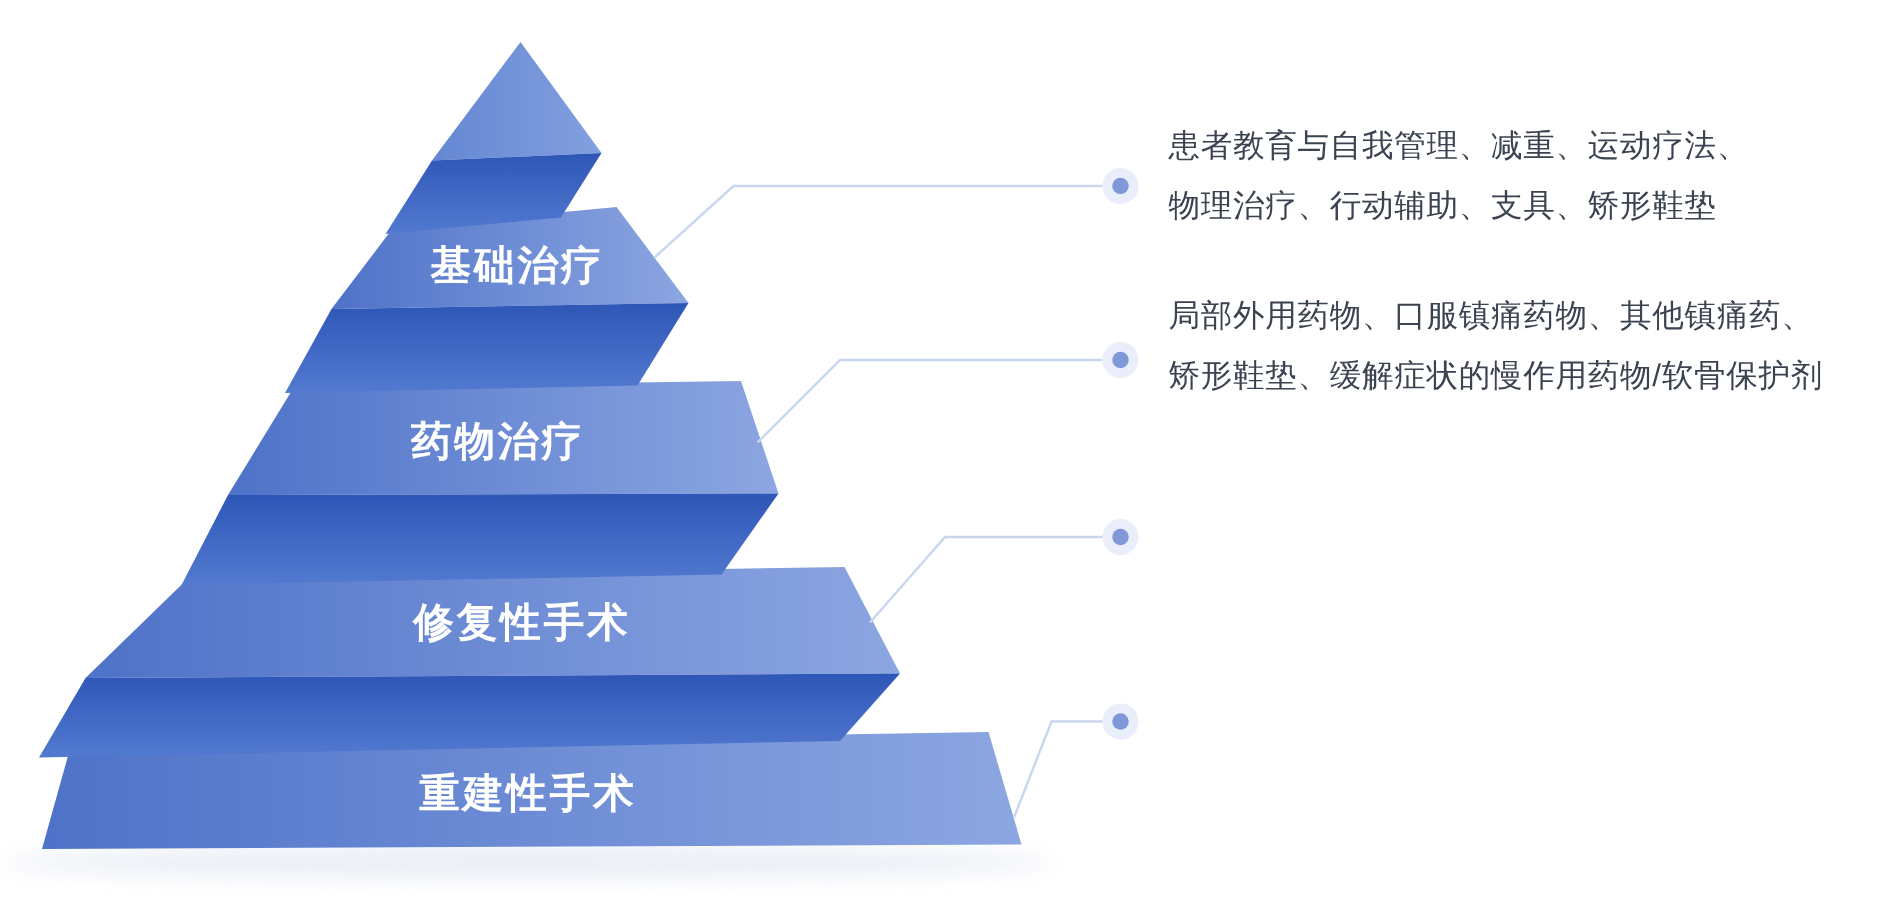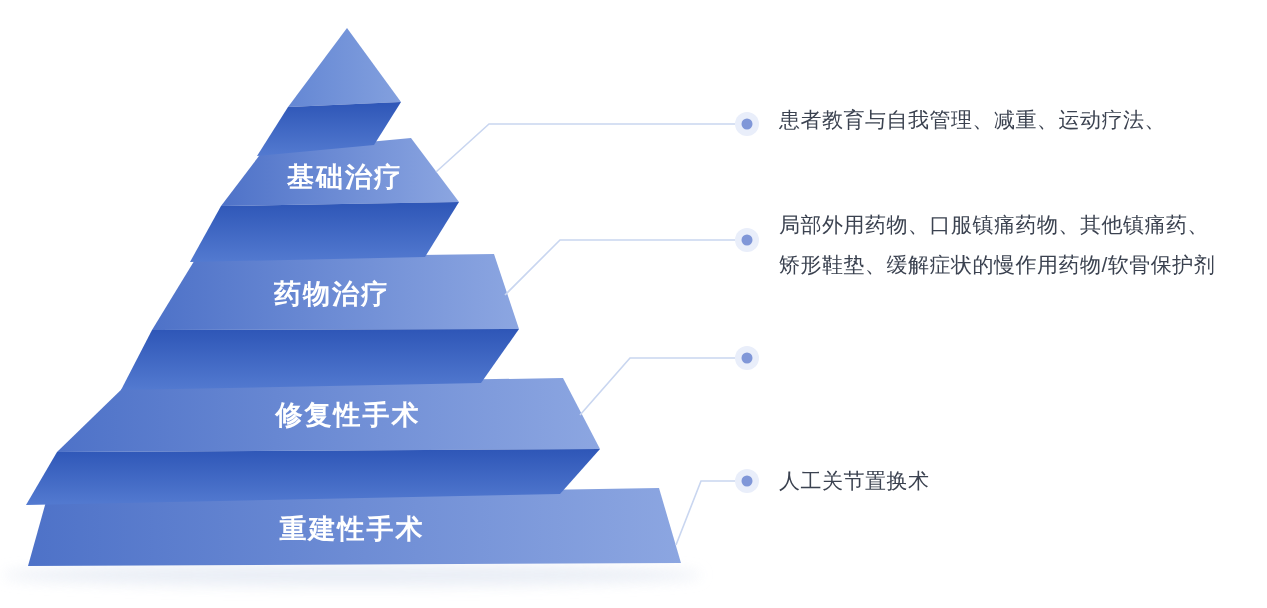--- a/index.html
+++ b/index.html
@@ -106,24 +106,22 @@
       <circle class="bullet-outer" cx="747" cy="481" r="12"></circle>
       <circle class="bullet-inner" cx="747" cy="481" r="5.5"></circle>
     </g>
 
     <text class="tier-label" x="345" y="186">基础治疗</text>
     <text class="tier-label" x="332" y="303">药物治疗</text>
     <text class="tier-label" x="348" y="424">修复性手术</text>
     <text class="tier-label" x="352" y="538">重建性手术</text>
   </svg>
 
-  <div class="desc-block" style="top:100px">
+  <div class="desc-block" style="top:78px">
     <div>患者教育与自我管理、减重、运动疗法、</div>
+    <div>物理治疗、行动辅助、支具、矫形鞋垫</div>
   </div>
-  <div class="desc-block" style="top:205px">
+  <div class="desc-block" style="top:191px">
     <div>局部外用药物、口服镇痛药物、其他镇痛药、</div>
     <div>矫形鞋垫、缓解症状的慢作用药物/软骨保护剂</div>
-  </div>
-  <div class="desc-block" style="top:461px">
-    <div>人工关节置换术</div>
   </div>
 
 </div>
 
 </body></html>

